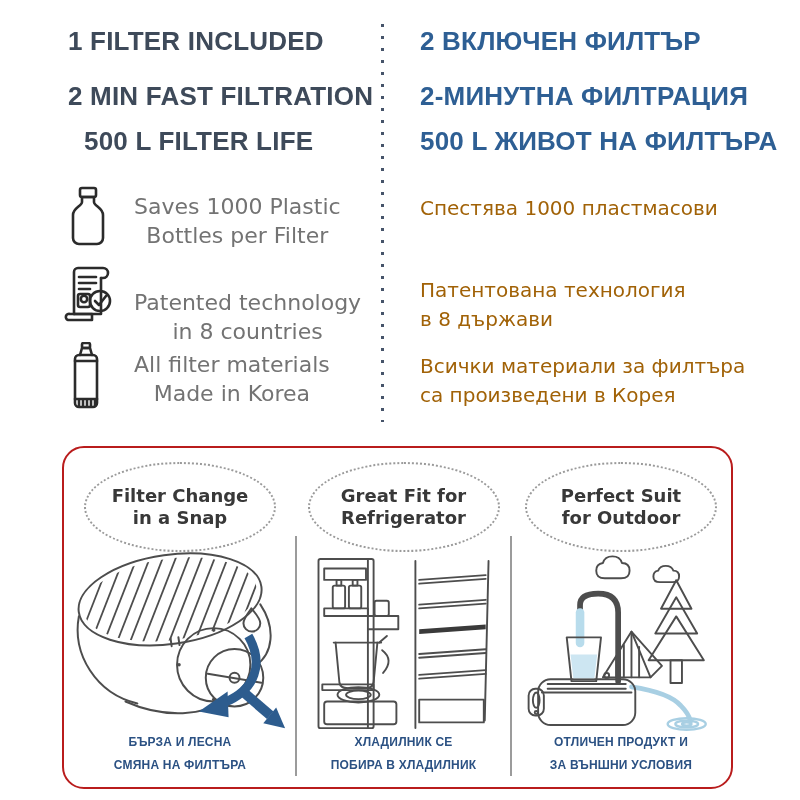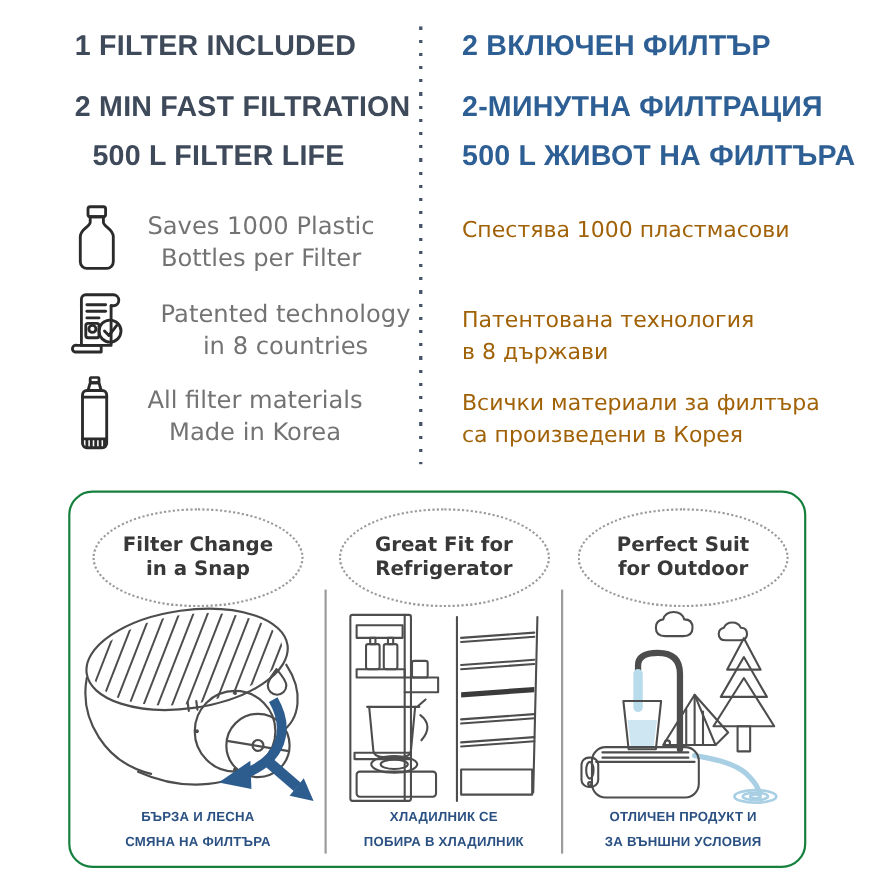--- a/index.html
+++ b/index.html
@@ -11,21 +11,21 @@
   .h-bg{color:#2e5f94;}
   
   .vdots{position:absolute;left:381px;top:24px;width:3px;height:398px;
          background-image:repeating-linear-gradient(to bottom,#46546a 0 3px,transparent 3px 12px);}
   
   .feat-icon{position:absolute;}
   .feat-en{position:absolute;font-family:"DejaVu Sans",sans-serif;font-size:22px;color:#737373;line-height:29px;white-space:nowrap;text-align:center;}
   .feat-bg{position:absolute;font-family:"DejaVu Sans",sans-serif;font-size:20px;color:#a16207;line-height:29px;white-space:nowrap;}
   
   .box{position:absolute;left:62px;top:446px;width:667px;height:339px;
-       border:2px solid #15803d;border-radius:22px;}
+       border:2px solid #b91c1c;border-radius:22px;}
   .panel{position:absolute;top:0;height:100%;}
   .p1{left:0;width:232px;}
   .p2{left:232px;width:215px;}
   .p3{left:447px;width:220px;}
   .pdivider{position:absolute;top:88px;height:240px;width:2px;background:#9b9b9b;}
   .d1{left:231px;} .d2{left:446px;}
   .badge{position:absolute;left:50%;transform:translateX(-50%);top:14px;width:188px;height:86px;
          border:2px dotted #9a9a9a;border-radius:50%;
          display:flex;flex-direction:column;align-items:center;justify-content:center;text-align:center;
          font-family:"DejaVu Sans",sans-serif;font-weight:600;font-size:18px;line-height:22px;color:#383838;}
@@ -72,21 +72,21 @@
       <line class="ic" x1="17" y1="13" x2="34" y2="13"></line>
       <line class="ic" x1="17" y1="19" x2="34" y2="19"></line>
       <line class="ic" x1="17" y1="25" x2="28" y2="25"></line>
       <rect class="ic" x="16" y="30" width="12" height="13" rx="2"></rect>
       <circle class="ic" cx="22" cy="35" r="3.2"></circle>
       <circle class="ic" cx="38" cy="37" r="10" stroke-width="3"></circle>
       <path class="ic" d="M33 37 L37 41 L44 32" stroke-width="3"></path>
       <path class="ic" d="M8 50 H30 V56 H6 A3 3 0 0 1 8 50 Z"></path>
     </svg>
   </span>
-  <div class="feat-en" style="left:134px;top:272px;margin-left:12px;">
+  <div class="feat-en" style="left:134px;top:288px;">
     <div>Patented technology</div>
     <div>in 8 countries</div>
   </div>
   <div class="feat-bg" style="left:420px;top:276px;">
     <div>Патентована технология</div>
     <div>в 8 държави</div>
   </div>
 
   <span class="feat-icon" style="left:70px;top:342px;">
     <svg width="32" height="72" viewBox="0 0 32 72">

